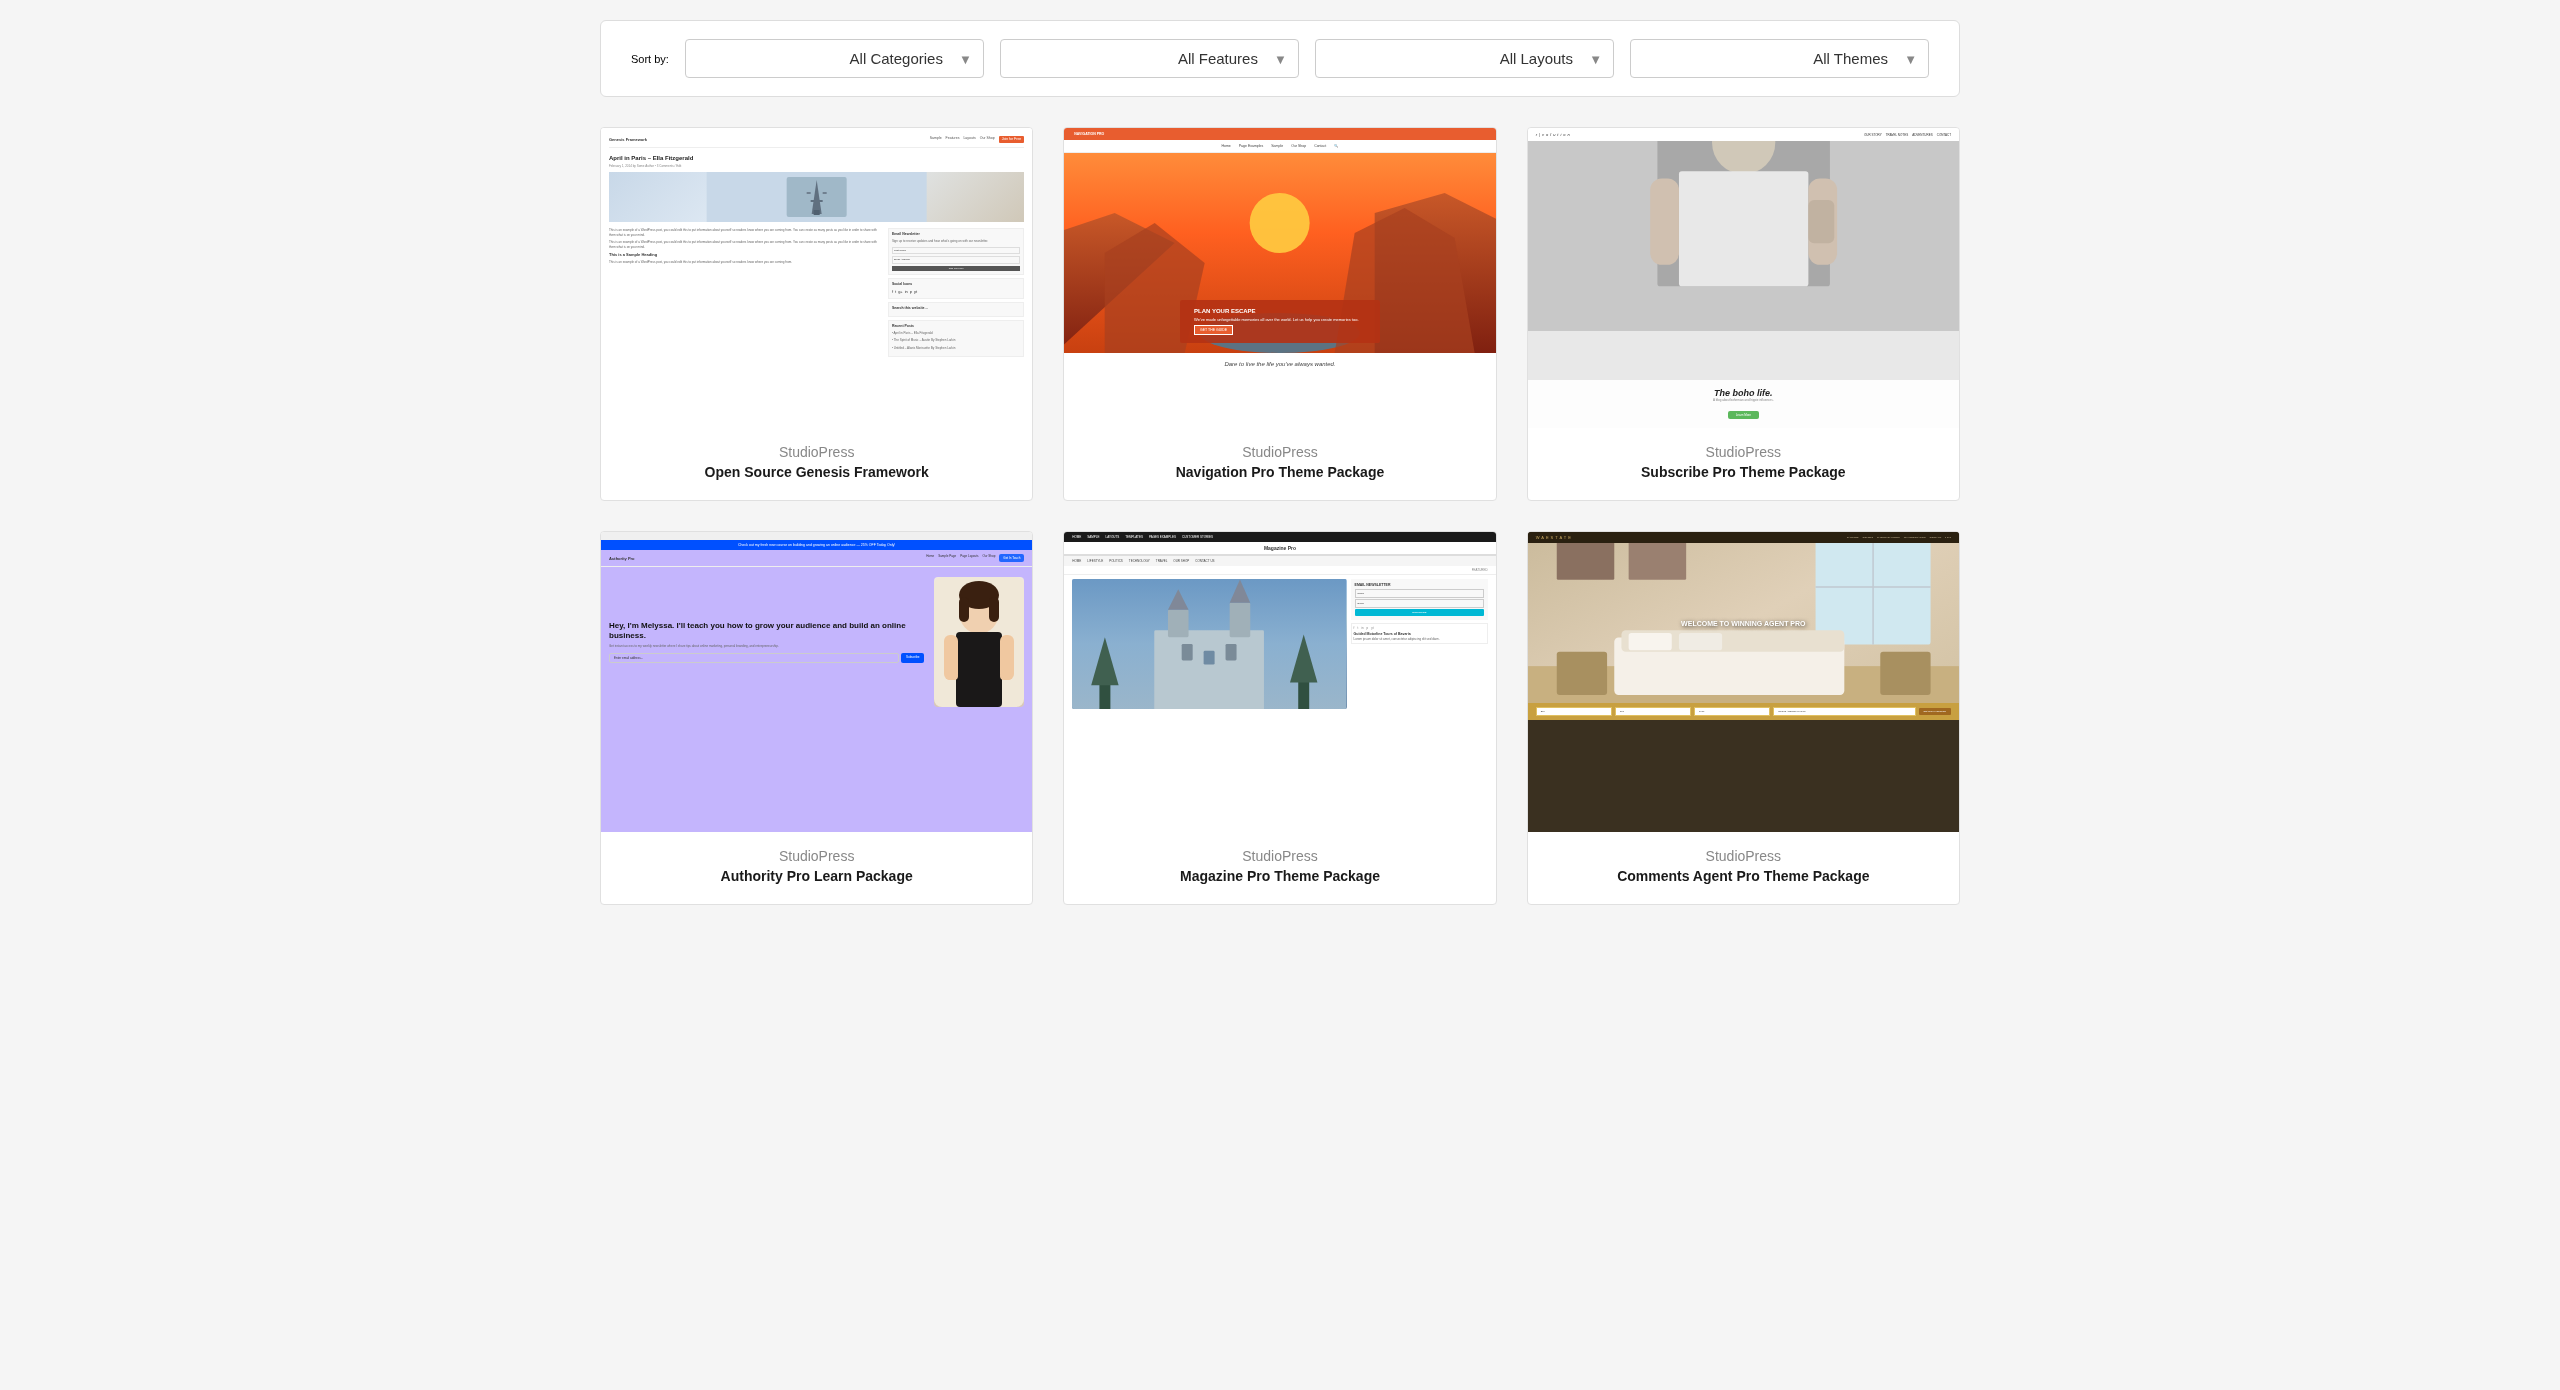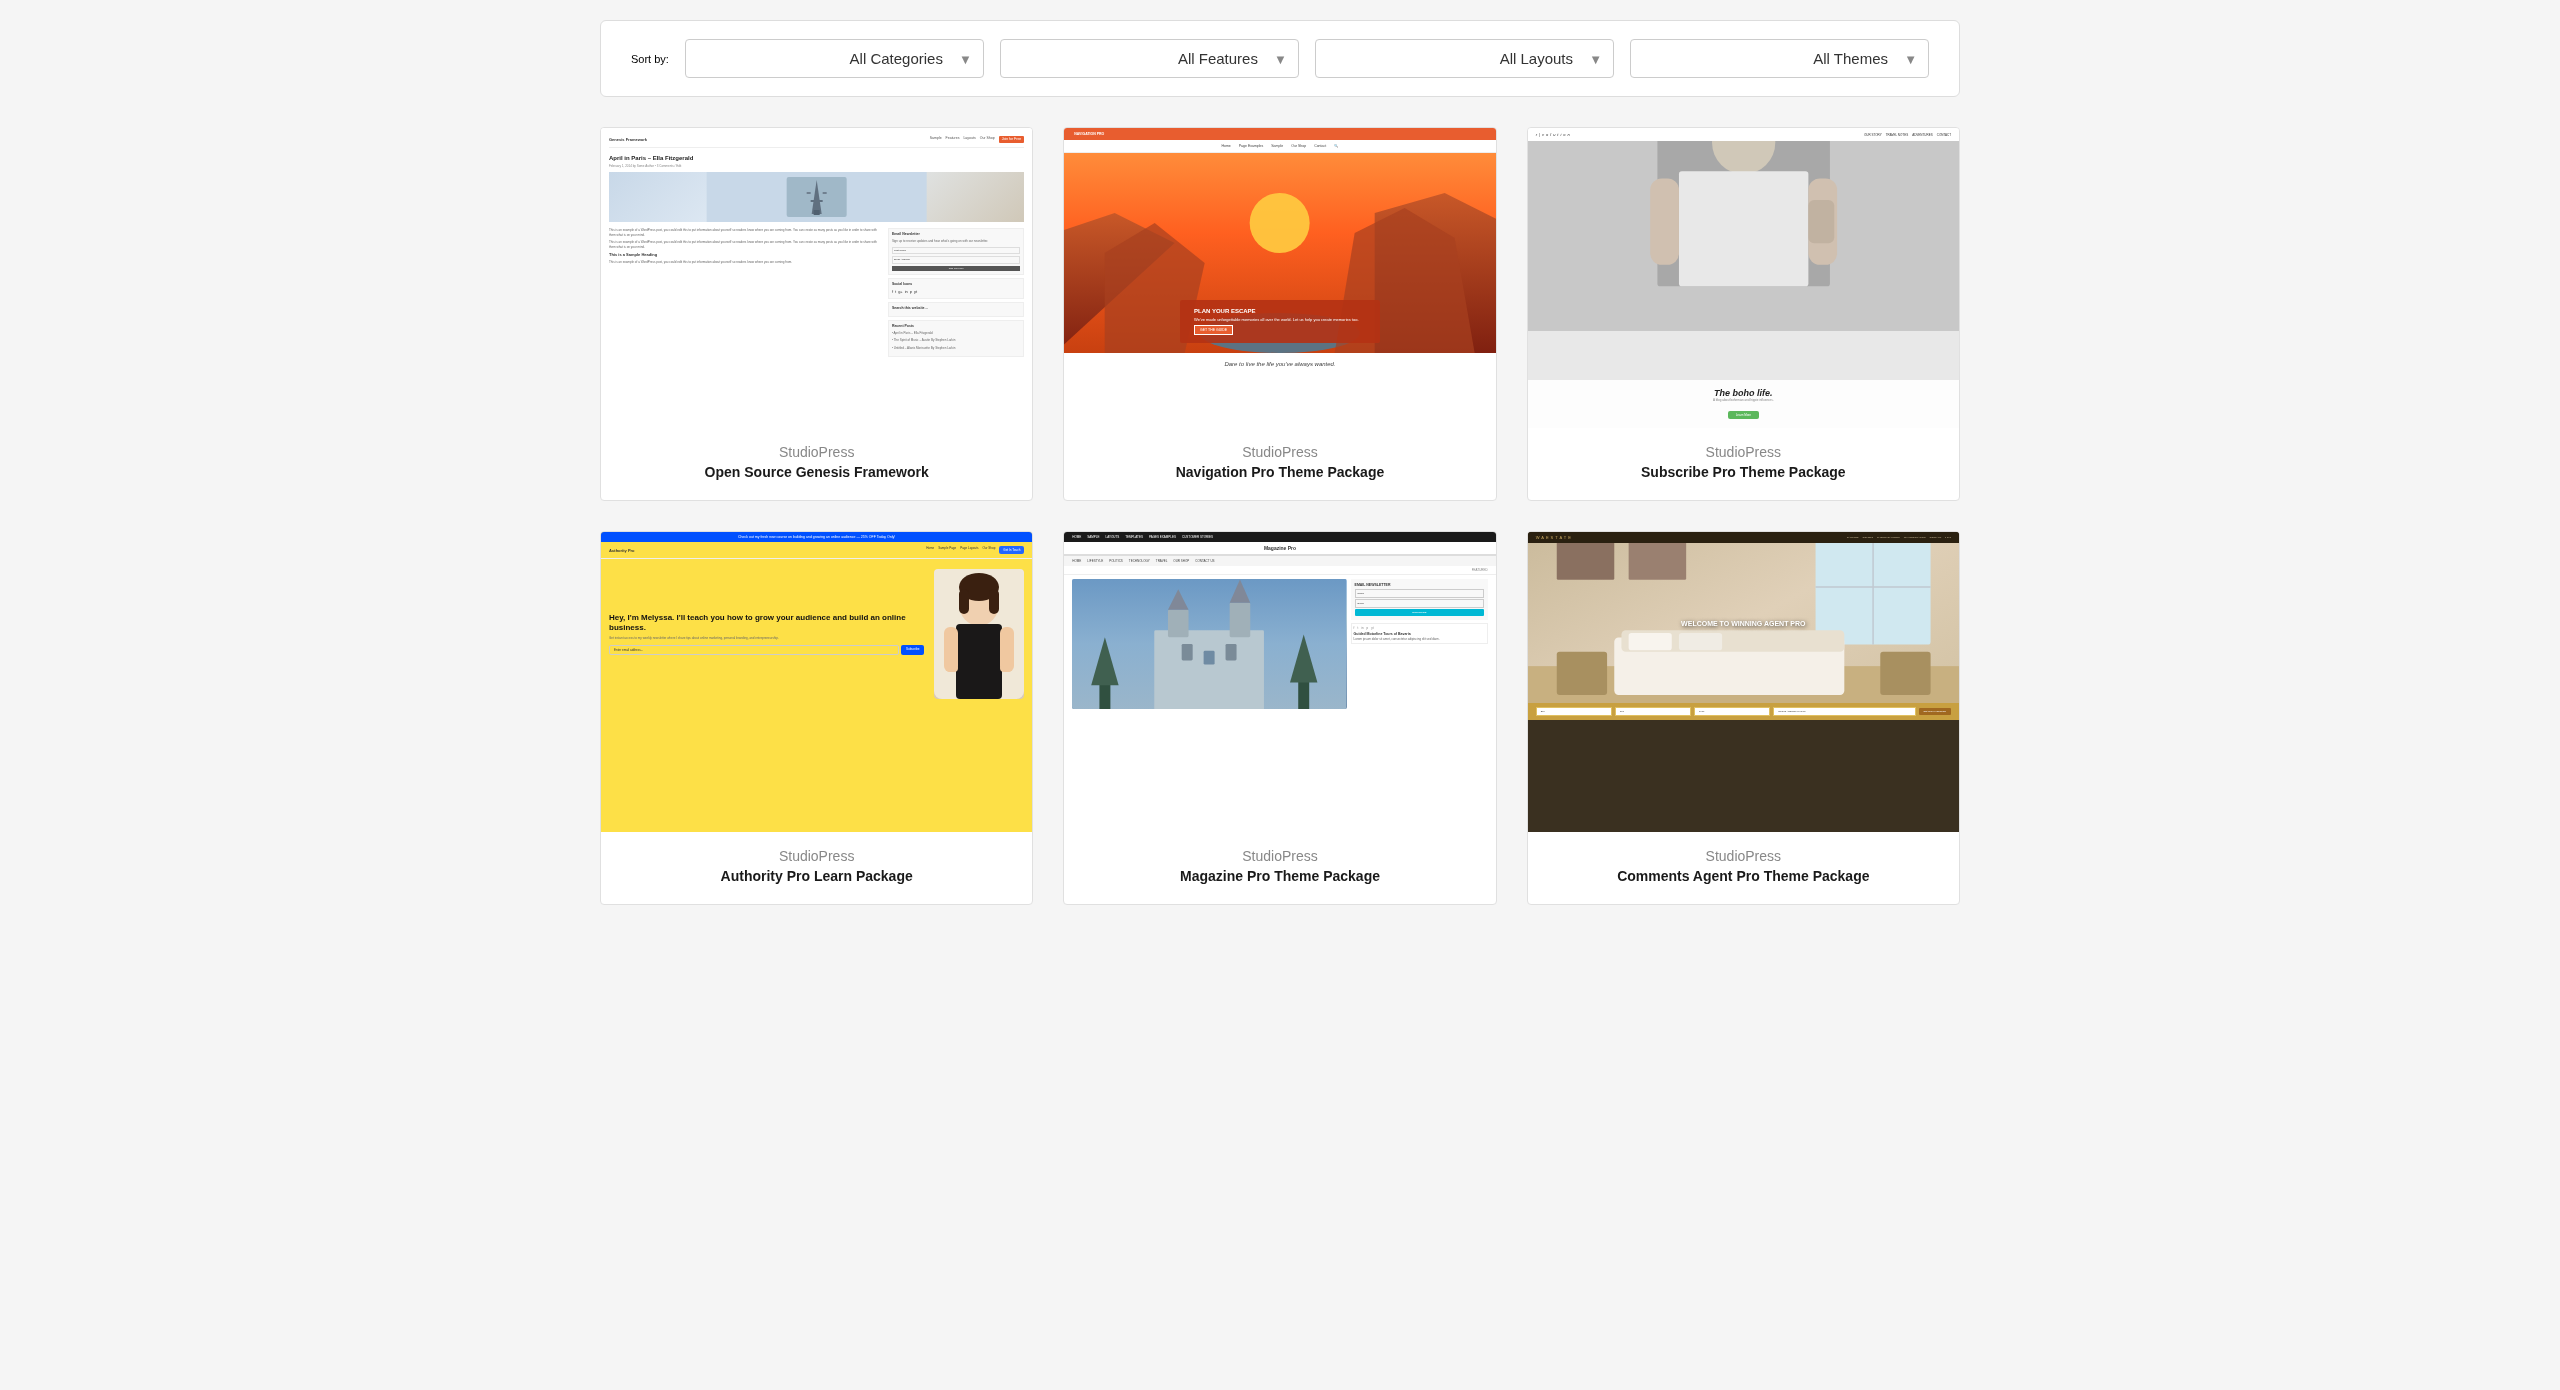--- a/index.html
+++ b/index.html
@@ -290,21 +290,22 @@
       background: #5cb85c;
       color: #fff;
       padding: 2px 8px;
       border-radius: 2px;
       font-size: 3px;
       margin-top: 3px;
     }
 
     
     .preview-auth-pro {
-      background: #fde047;
+      background: #c4b5fd;
+      margin-top: 8px;
     }
 
     .preview-auth-pro .auth-announcement {
       background: #0050ff;
       color: #fff;
       font-size: 3.5px;
       padding: 3px 8px;
       text-align: center;
     }
 

